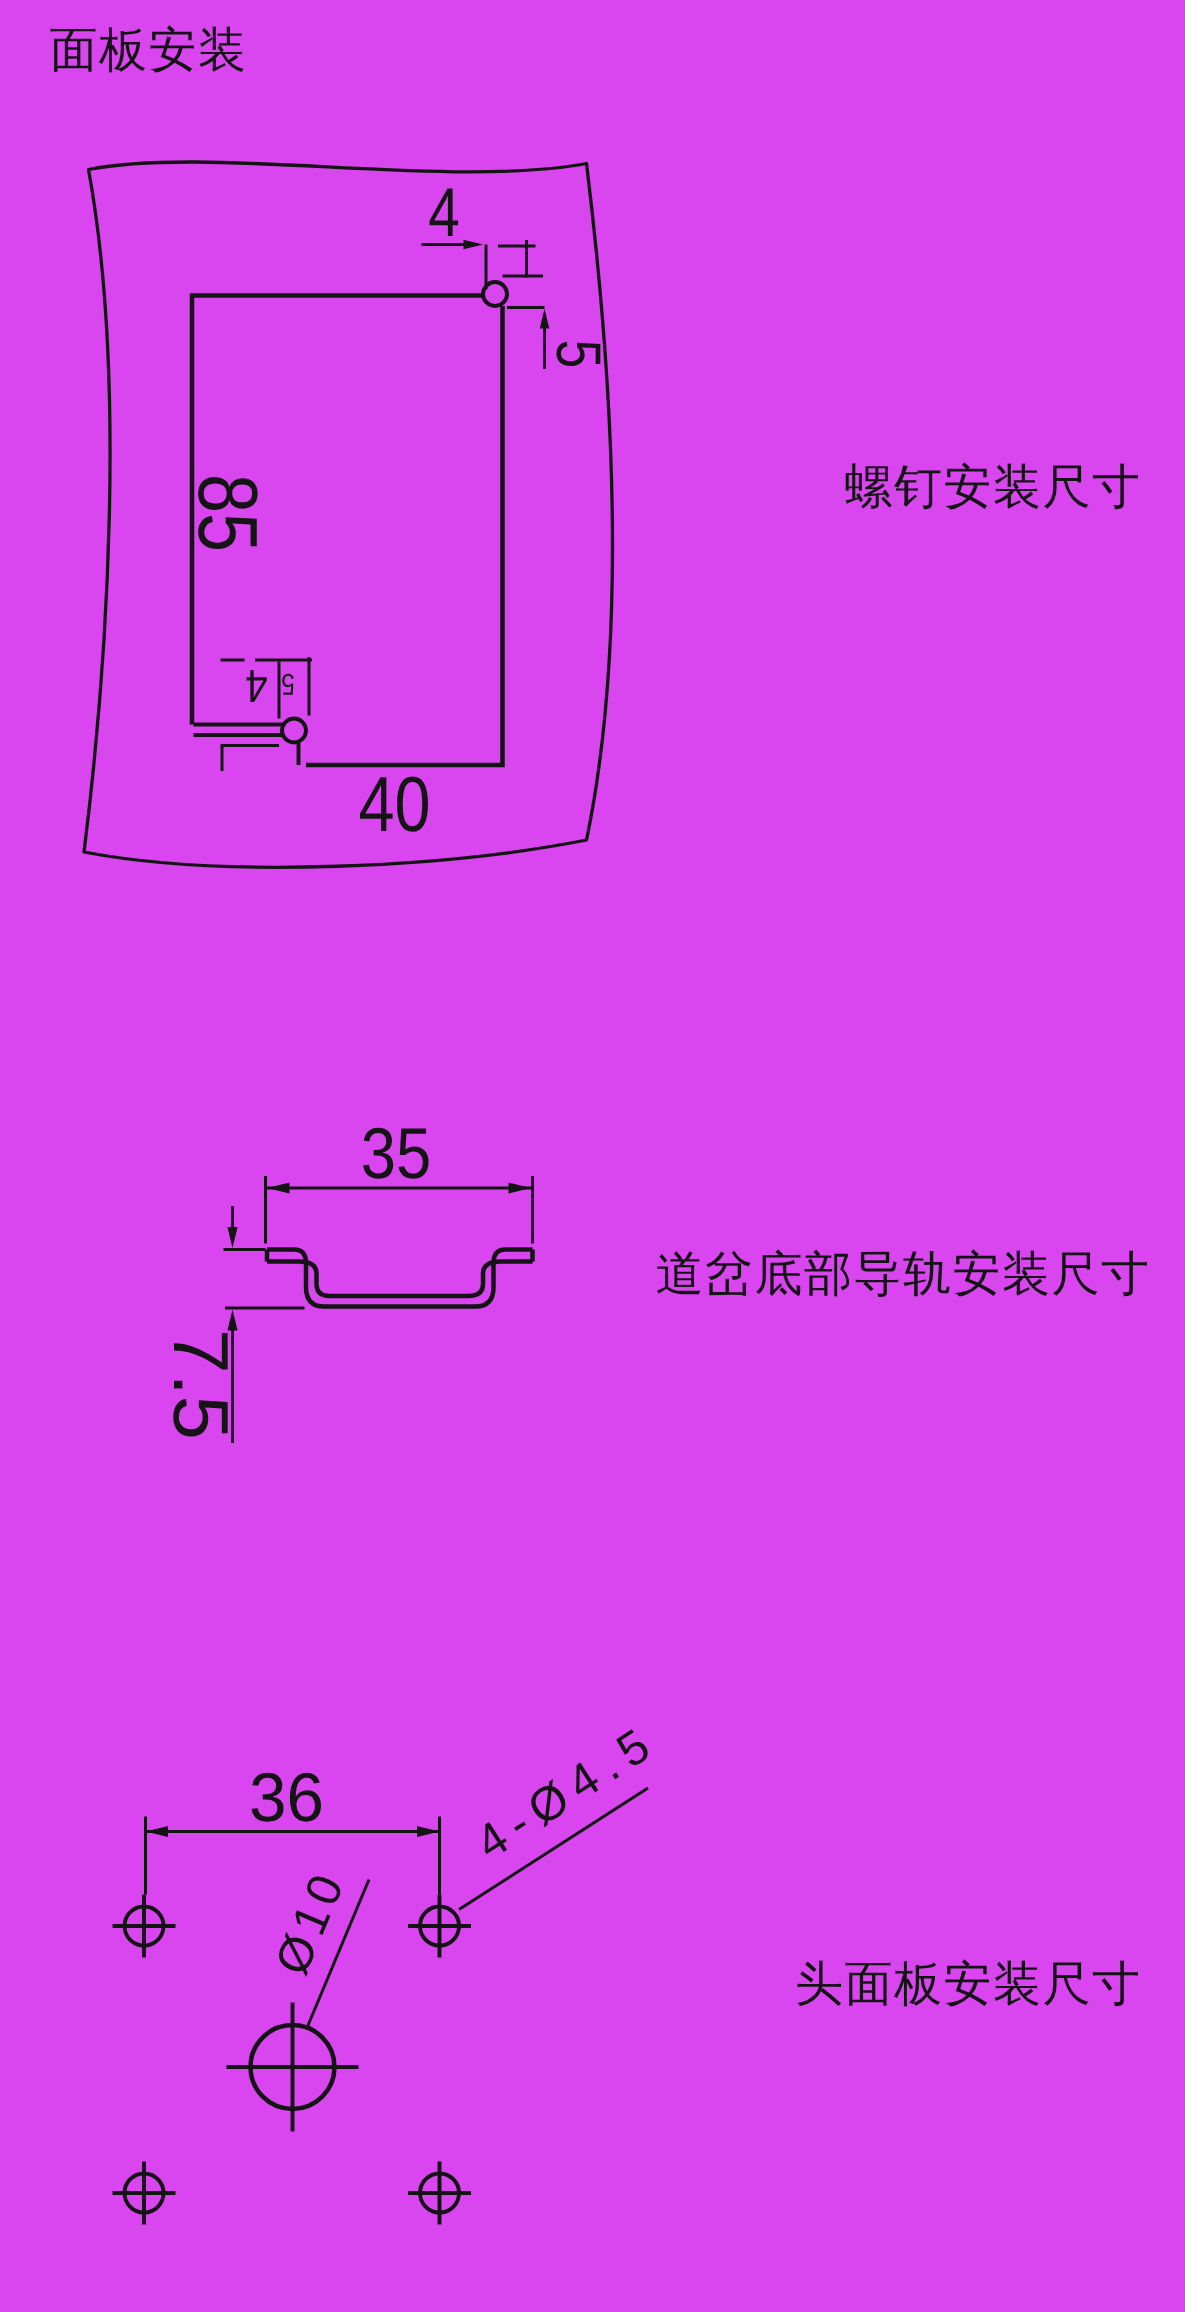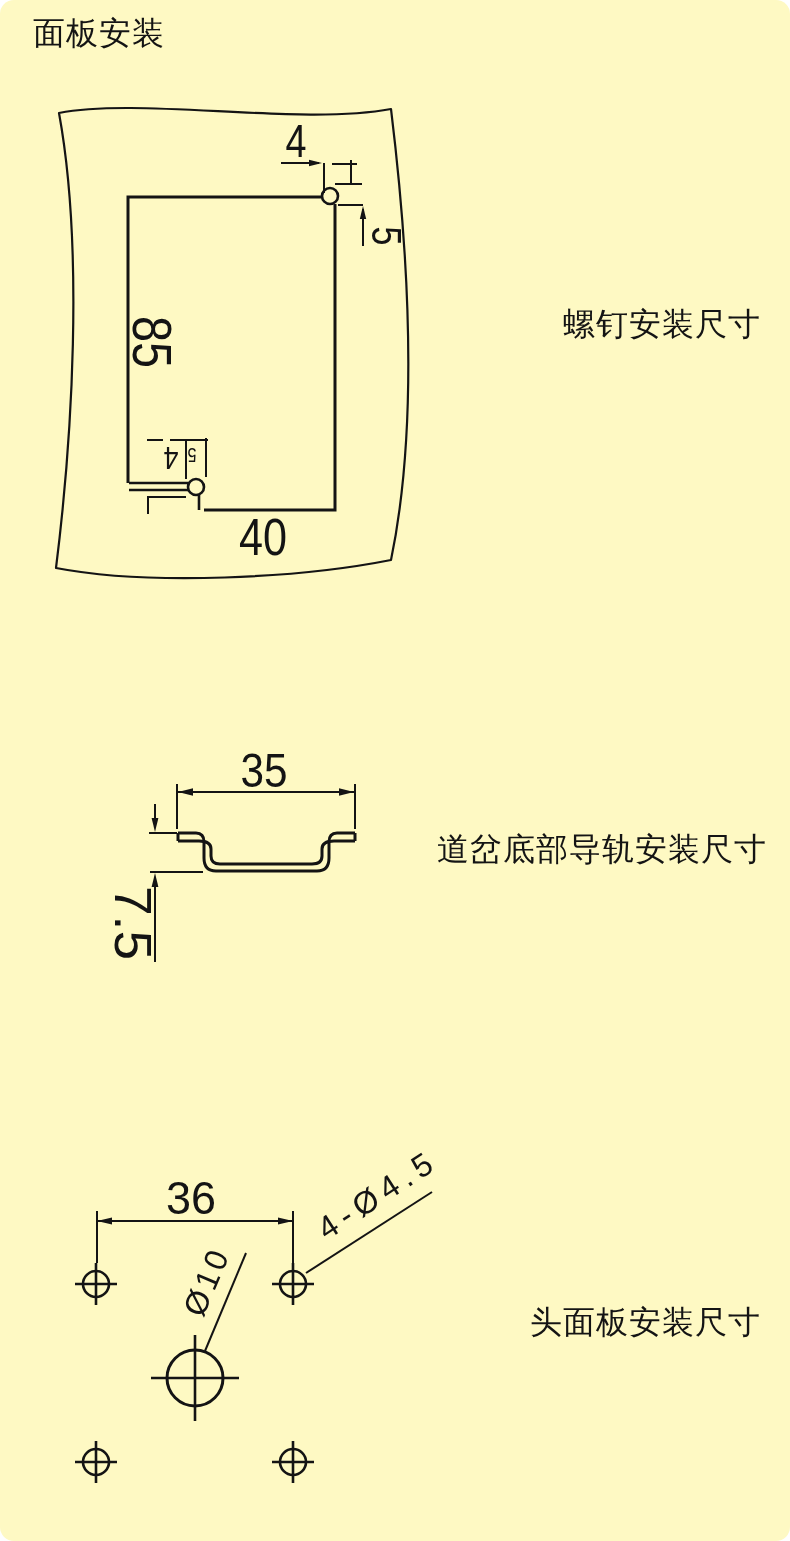--- a/index.html
+++ b/index.html
@@ -1,16 +1,16 @@
 <!DOCTYPE html>
 <html><head>
 <meta charset="utf-8">
 <style>
   html,body{margin:0;padding:0;background:#ffffff;}
-  .page{position:relative;width:790px;height:1541px;background:#fef9c3;overflow:hidden;border-radius:14px;}
+  .page{position:relative;width:790px;height:1541px;background:#d946ef;overflow:hidden;}
   svg{display:block;}
   svg text{fill:#141414;font-family:"Liberation Sans","DejaVu Sans",sans-serif;}
   .ln{stroke:#141414;fill:none;stroke-width:2;}
   .ln-thick{stroke:#141414;fill:none;stroke-width:3;}
   .ln-med{stroke:#141414;fill:none;stroke-width:2.6;}
   .outline{stroke:#141414;fill:none;stroke-width:2.2;stroke-linejoin:round;}
   .arrow{fill:#141414;stroke:none;}
   .dimtxt{text-anchor:middle;}
   .cjk{font-size:32px;letter-spacing:1px;}
 </style>

